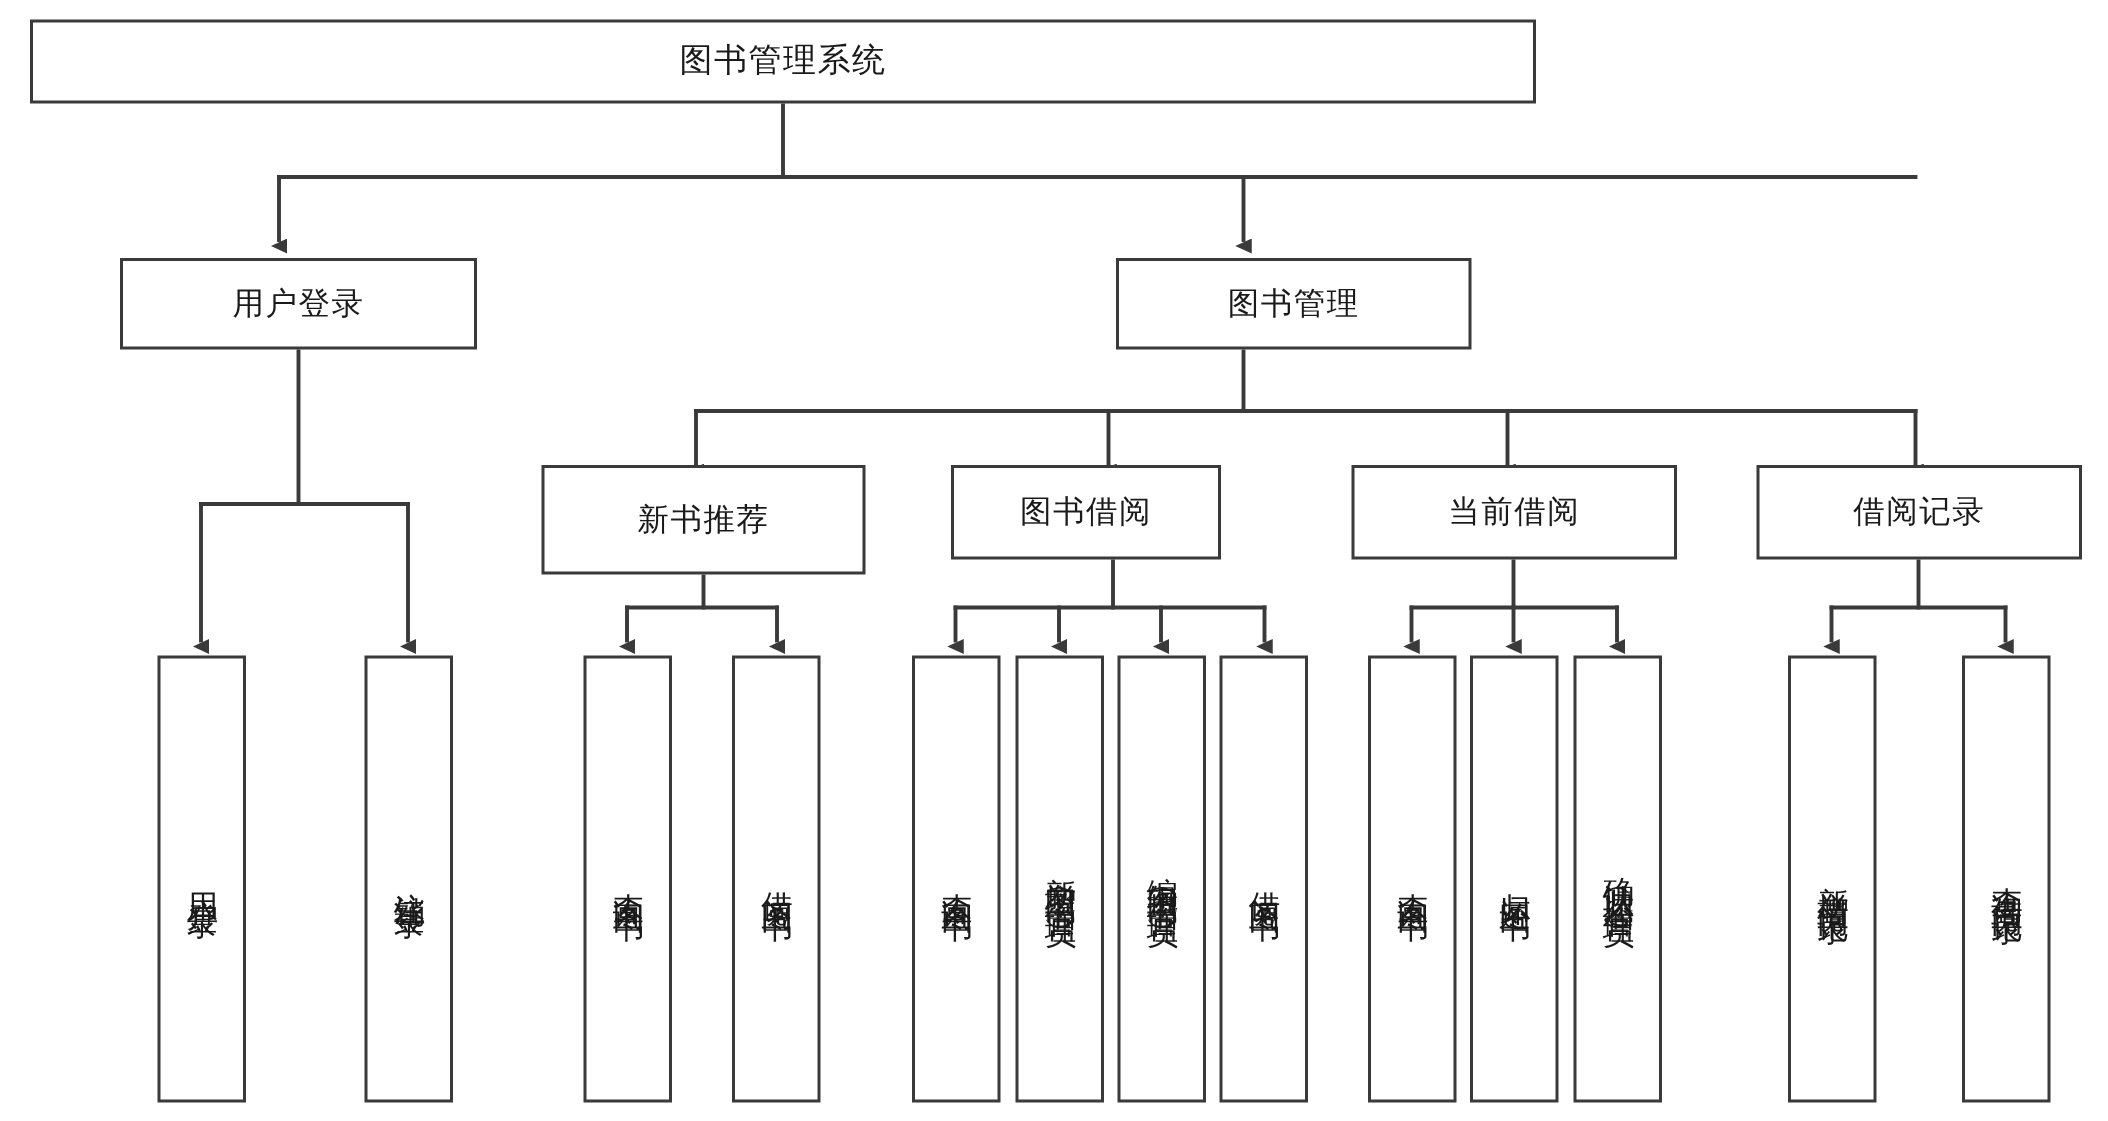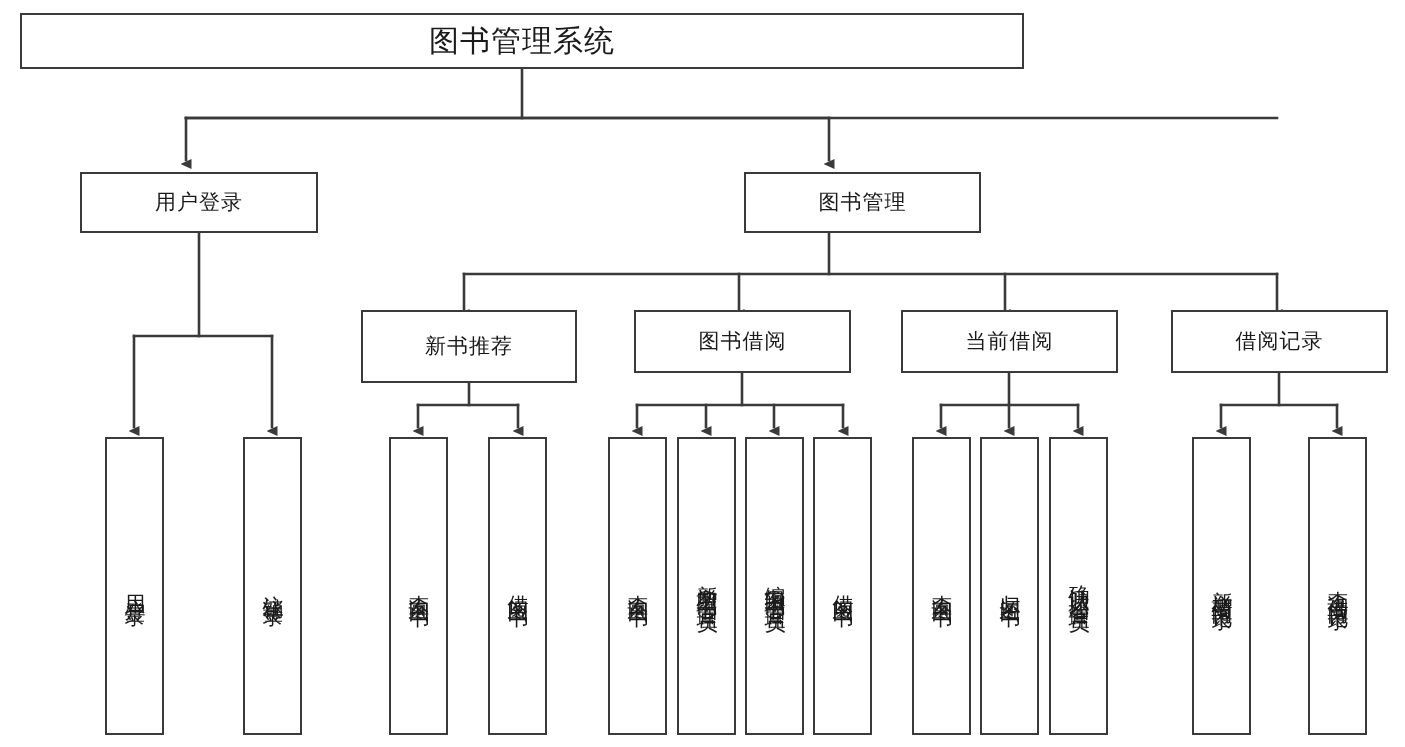--- a/index.html
+++ b/index.html
@@ -45,21 +45,21 @@
     line-height: 1.18;
     color: #1a1a1a;
   }
   
   .node.horiz .node-label {
     font-size: 21px;
     letter-spacing: 1px;
     white-space: nowrap;
   }
   #node-root .node-label {
-    font-size: 30px;
+    font-size: 22px;
   }
   
   .node.vert {
     padding: 10px 0;
     align-items: center;
     justify-content: center;
   }
   .node.vert .node-label {
     writing-mode: vertical-rl;
     text-orientation: upright;
@@ -146,21 +146,21 @@
   </div>
 
   <div class="node horiz" style="left:744px; top:172px; width:237px; height:61px;">
     <span class="node-label">图书管理</span>
   </div>
 
   <div class="node horiz" style="left:361px; top:310px; width:216px; height:73px;">
     <span class="node-label">新书推荐</span>
   </div>
 
-  <div class="node horiz" style="left:634px; top:310px; width:217px; height:63px;">
+  <div class="node horiz" style="left:634px; top:310px; width:180px; height:63px;">
     <span class="node-label">图书借阅</span>
   </div>
 
   <div class="node horiz" style="left:1171px; top:310px; width:217px; height:63px;">
     <span class="node-label">借阅记录</span>
   </div>
 
   <div class="node horiz" style="left:901px; top:310px; width:217px; height:63px;">
     <span class="node-label">当前借阅</span>
   </div>

